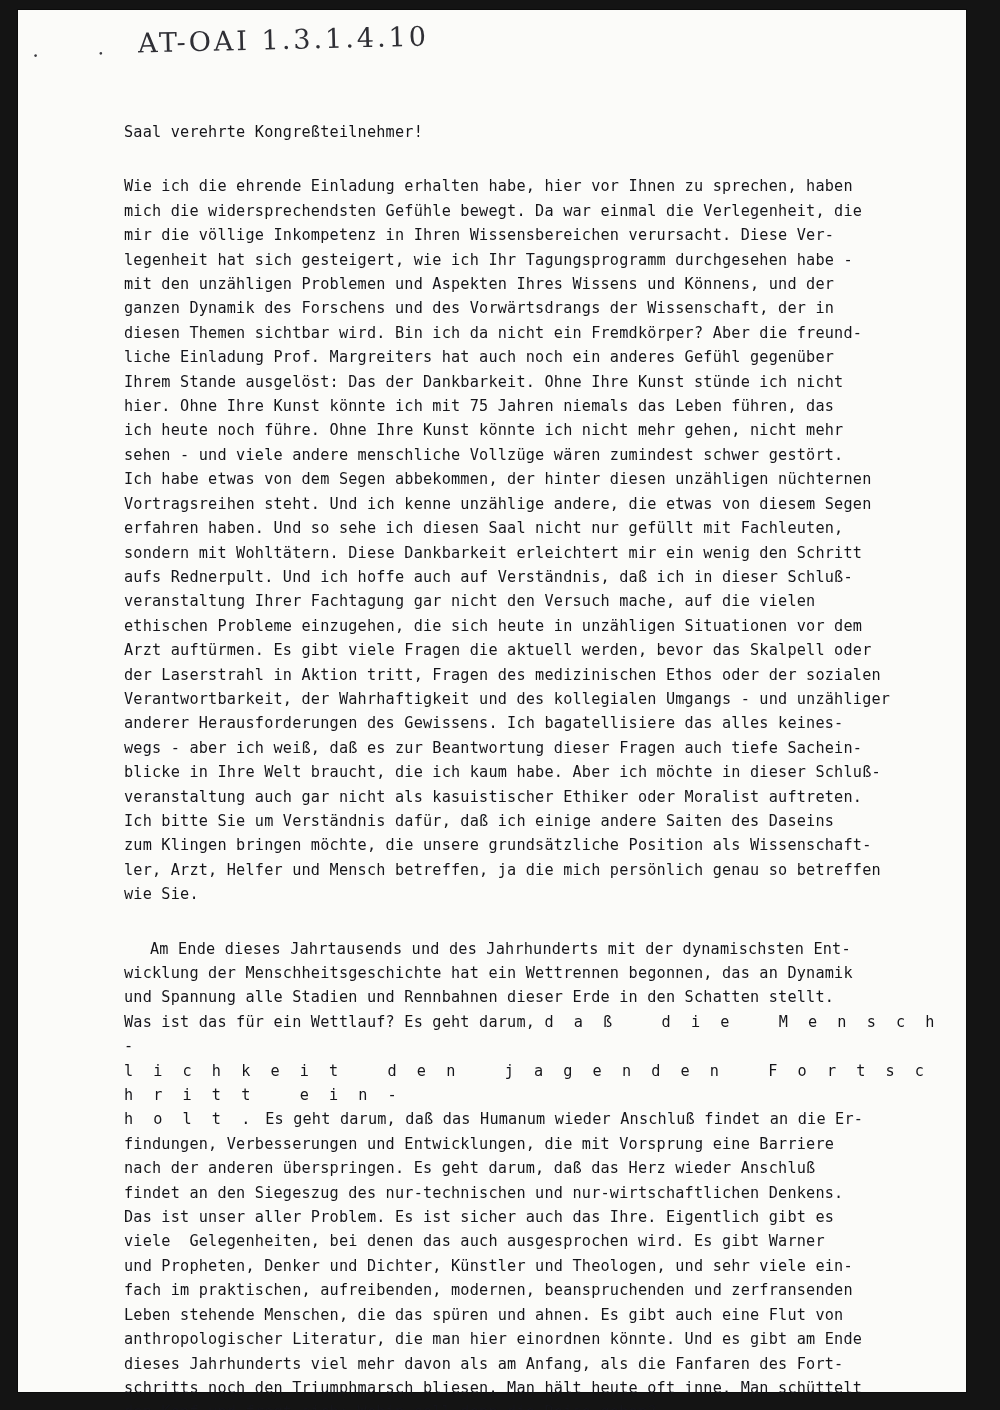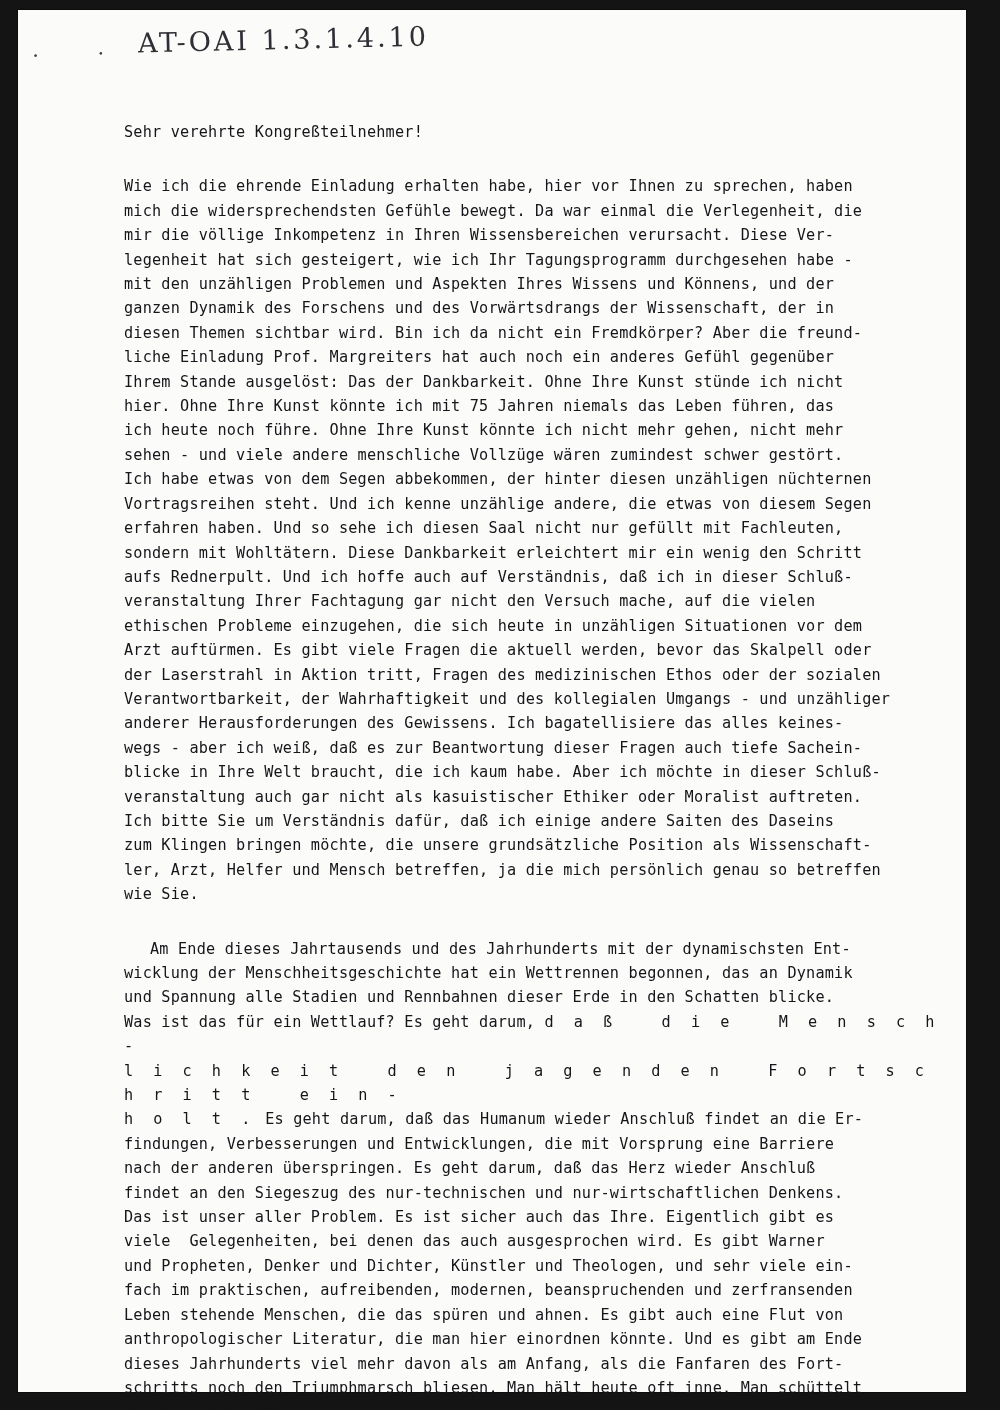--- a/index.html
+++ b/index.html
@@ -73,21 +73,21 @@
 
     <div class="hw-marks">. .</div>
 
     <div class="handwriting">AT-OAI 1.3.1.4.10</div>
 
     <div class="body-text">
 
 
       <div class="gap-md"></div>
 
-      <div class="block">Sehr verehrte Kongreßteilnehmer!</div>
+      <div class="block">Saal verehrte Kongreßteilnehmer!</div>
 
       <div class="gap-lg"></div>
 
       <div class="block">Wie ich die ehrende Einladung erhalten habe, hier vor Ihnen zu sprechen, haben
 mich die widersprechendsten Gefühle bewegt. Da war einmal die Verlegenheit, die
 mir die völlige Inkompetenz in Ihren Wissensbereichen verursacht. Diese Ver-
 legenheit hat sich gesteigert, wie ich Ihr Tagungsprogramm durchgesehen habe -
 mit den unzähligen Problemen und Aspekten Ihres Wissens und Könnens, und der
 ganzen Dynamik des Forschens und des Vorwärtsdrangs der Wissenschaft, der in
 diesen Themen sichtbar wird. Bin ich da nicht ein Fremdkörper? Aber die freund-
@@ -112,21 +112,21 @@
 veranstaltung auch gar nicht als kasuistischer Ethiker oder Moralist auftreten.
 Ich bitte Sie um Verständnis dafür, daß ich einige andere Saiten des Daseins
 zum Klingen bringen möchte, die unsere grundsätzliche Position als Wissenschaft-
 ler, Arzt, Helfer und Mensch betreffen, ja die mich persönlich genau so betreffen
 wie Sie.</div>
 
       <div class="gap-lg"></div>
 
       <div class="block indent"><span>Am Ende dieses Jahrtausends und des Jahrhunderts mit der dynamischsten Ent-
 wicklung der Menschheitsgeschichte hat ein Wettrennen begonnen, das an Dynamik
-und Spannung alle Stadien und Rennbahnen dieser Erde in den Schatten blicke.
+und Spannung alle Stadien und Rennbahnen dieser Erde in den Schatten stellt.
 Was ist das für ein Wettlauf? Es geht darum, </span><span class="spaced">d a ß   d i e   M e n s c h -</span>
 <span class="spaced">l i c h k e i t   d e n   j a g e n d e n   F o r t s c h r i t t   e i n -</span>
 <span class="spaced">h o l t .</span><span> Es geht darum, daß das Humanum wieder Anschluß findet an die Er-
 findungen, Verbesserungen und Entwicklungen, die mit Vorsprung eine Barriere
 nach der anderen überspringen. Es geht darum, daß das Herz wieder Anschluß
 findet an den Siegeszug des nur-technischen und nur-wirtschaftlichen Denkens.
 Das ist unser aller Problem. Es ist sicher auch das Ihre. Eigentlich gibt es
 viele  Gelegenheiten, bei denen das auch ausgesprochen wird. Es gibt Warner
 und Propheten, Denker und Dichter, Künstler und Theologen, und sehr viele ein-
 fach im praktischen, aufreibenden, modernen, beanspruchenden und zerfransenden

